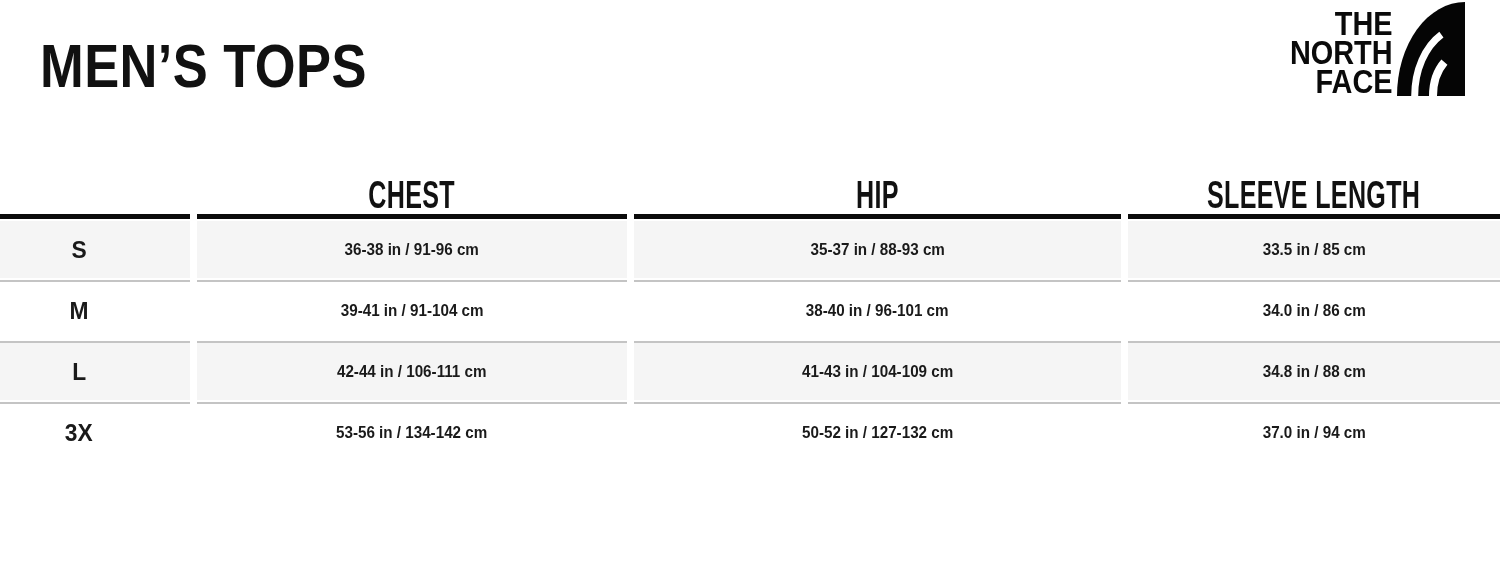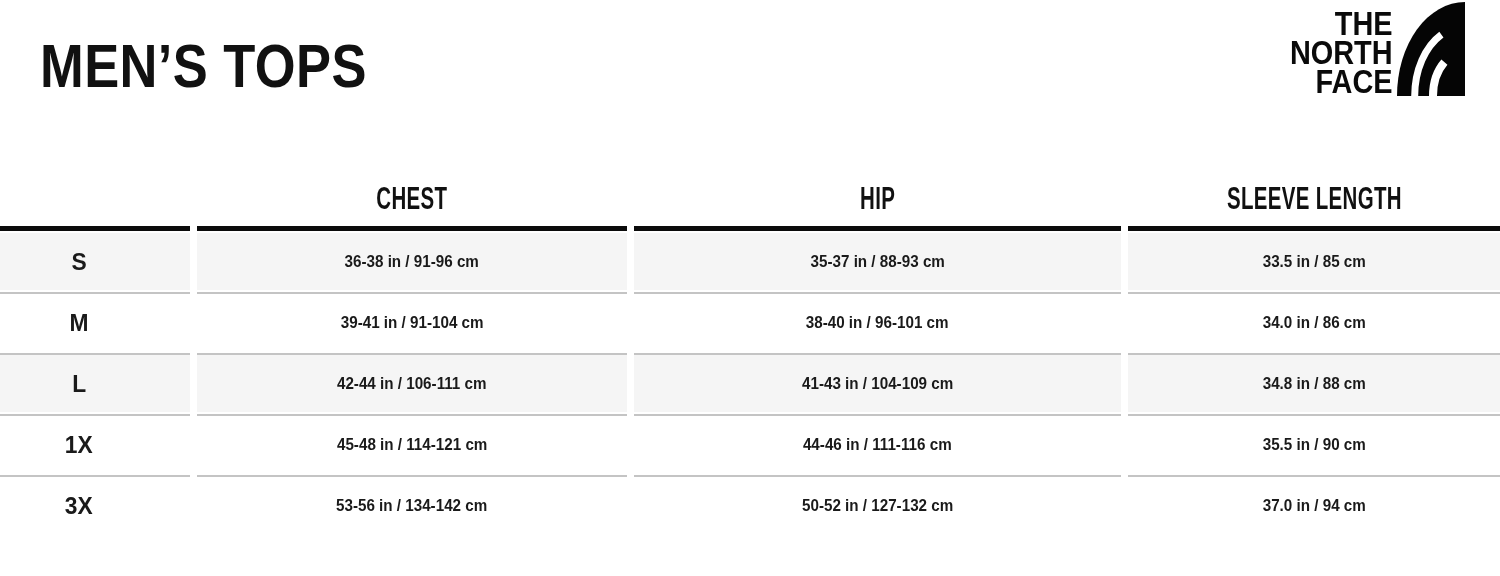--- a/index.html
+++ b/index.html
@@ -61,23 +61,22 @@
   table.size-table {
     border-collapse: separate;
     border-spacing: 7px 2px;
     table-layout: fixed;
     width: 1514px;
   }
   th, td { padding: 0; margin: 0; text-align: center; }
   th {
     height: 40px;
     vertical-align: bottom;
-    padding-bottom: 12px;
     border-bottom: 5px solid #0b0b0b;
-    font-size: 31px;
+    font-size: 38px;
     font-weight: 700;
     color: #111;
     line-height: 1;
   }
   th .hdr {
     display: inline-block;
     transform: scaleX(0.66);
     transform-origin: center bottom;
     white-space: nowrap;
     letter-spacing: 0.5px;
@@ -142,26 +141,20 @@
         <td><span class="cell-text">38-40 in / 96-101 cm</span></td>
         <td><span class="cell-text">34.0 in / 86 cm</span></td>
       </tr>
       <tr class="shaded">
         <td class="size-cell"><span class="cell-text">L</span></td>
         <td><span class="cell-text">42-44 in / 106-111 cm</span></td>
         <td><span class="cell-text">41-43 in / 104-109 cm</span></td>
         <td><span class="cell-text">34.8 in / 88 cm</span></td>
       </tr>
       <tr>
-        <td class="size-cell"><span class="cell-text">1X</span></td>
-        <td><span class="cell-text">45-48 in / 114-121 cm</span></td>
-        <td><span class="cell-text">44-46 in / 111-116 cm</span></td>
-        <td><span class="cell-text">35.5 in / 90 cm</span></td>
-      </tr>
-      <tr>
         <td class="size-cell"><span class="cell-text">3X</span></td>
         <td><span class="cell-text">53-56 in / 134-142 cm</span></td>
         <td><span class="cell-text">50-52 in / 127-132 cm</span></td>
         <td><span class="cell-text">37.0 in / 94 cm</span></td>
       </tr>
     </tbody>
   </table>
 </div>
 
 </body></html>

